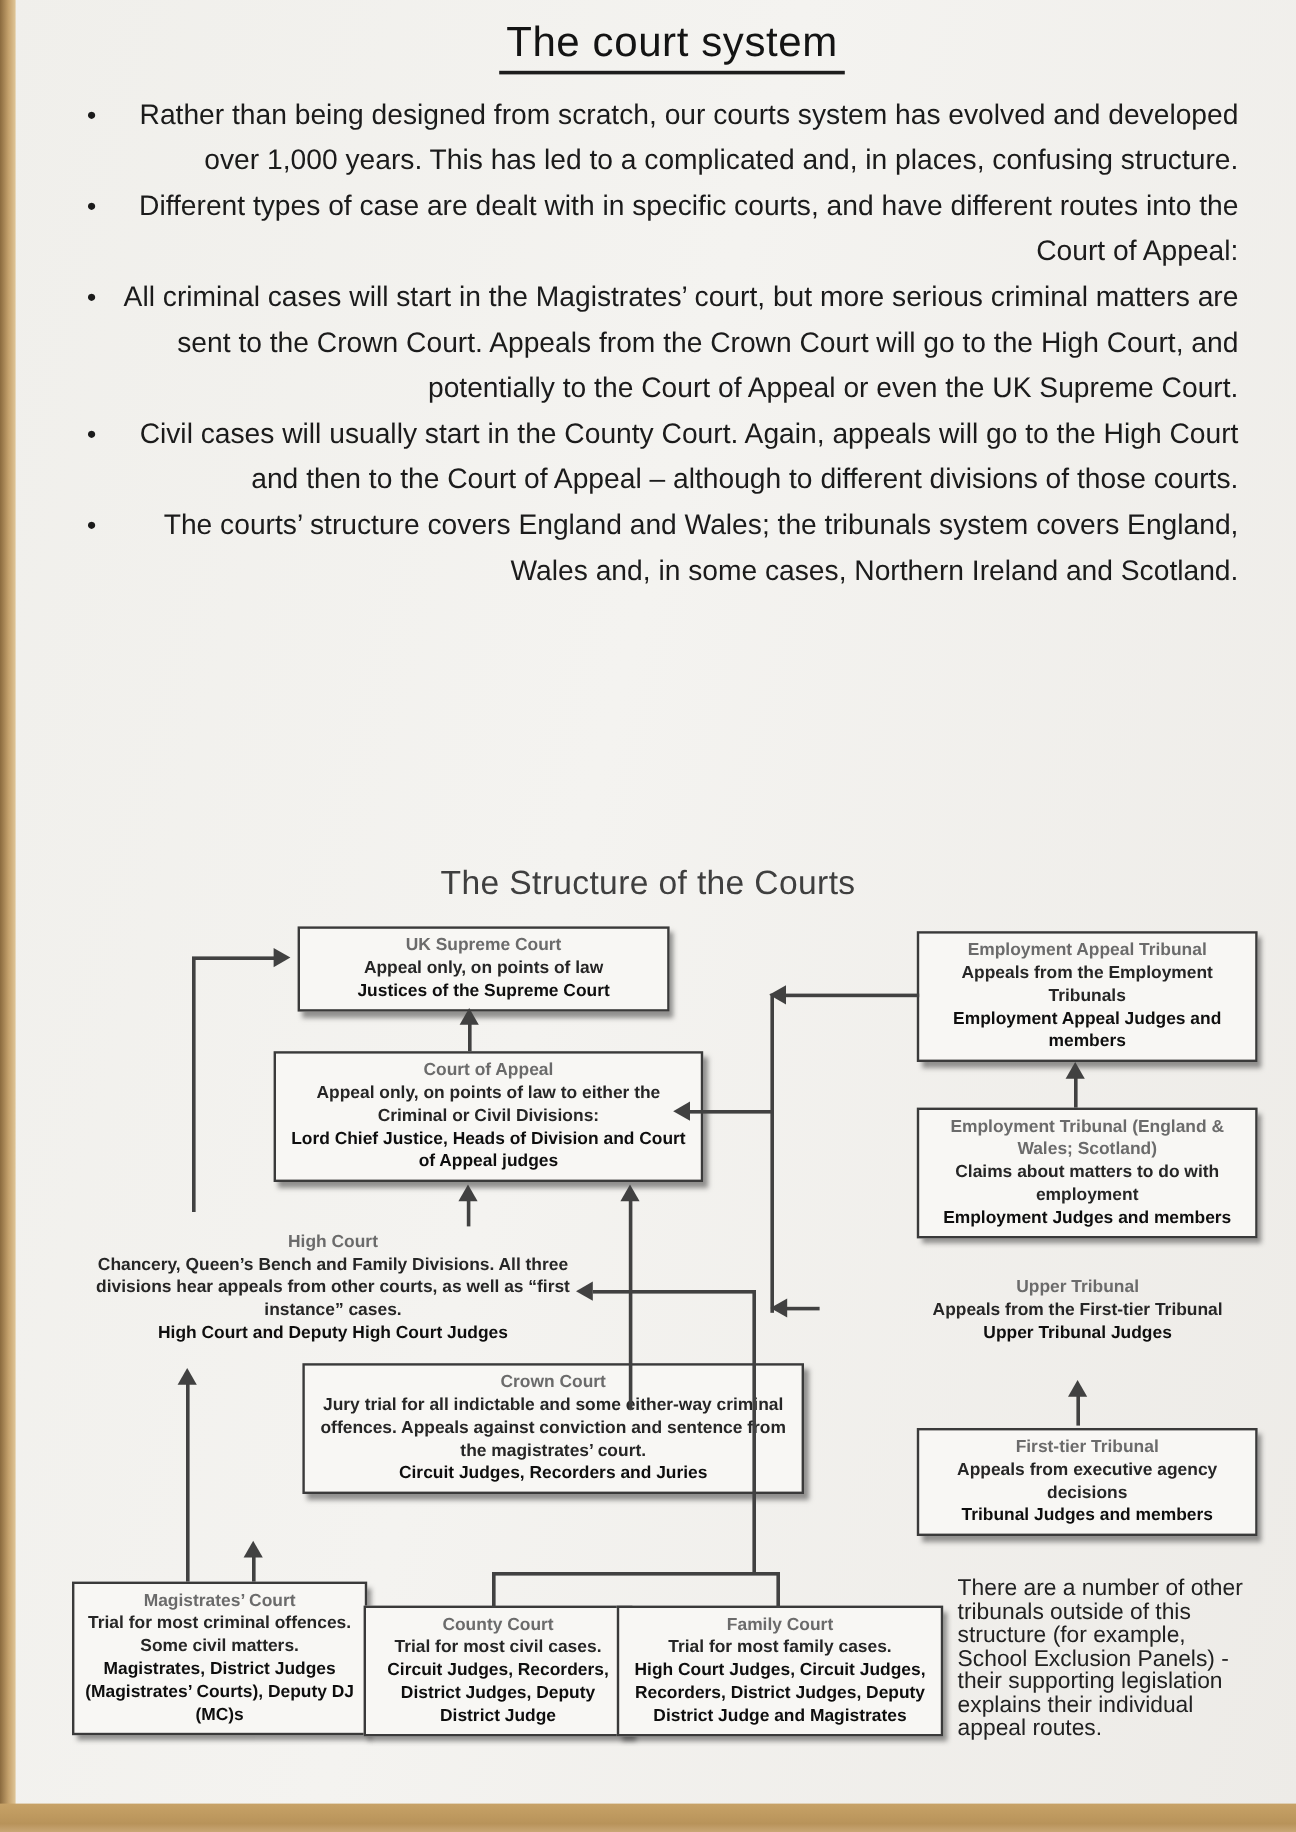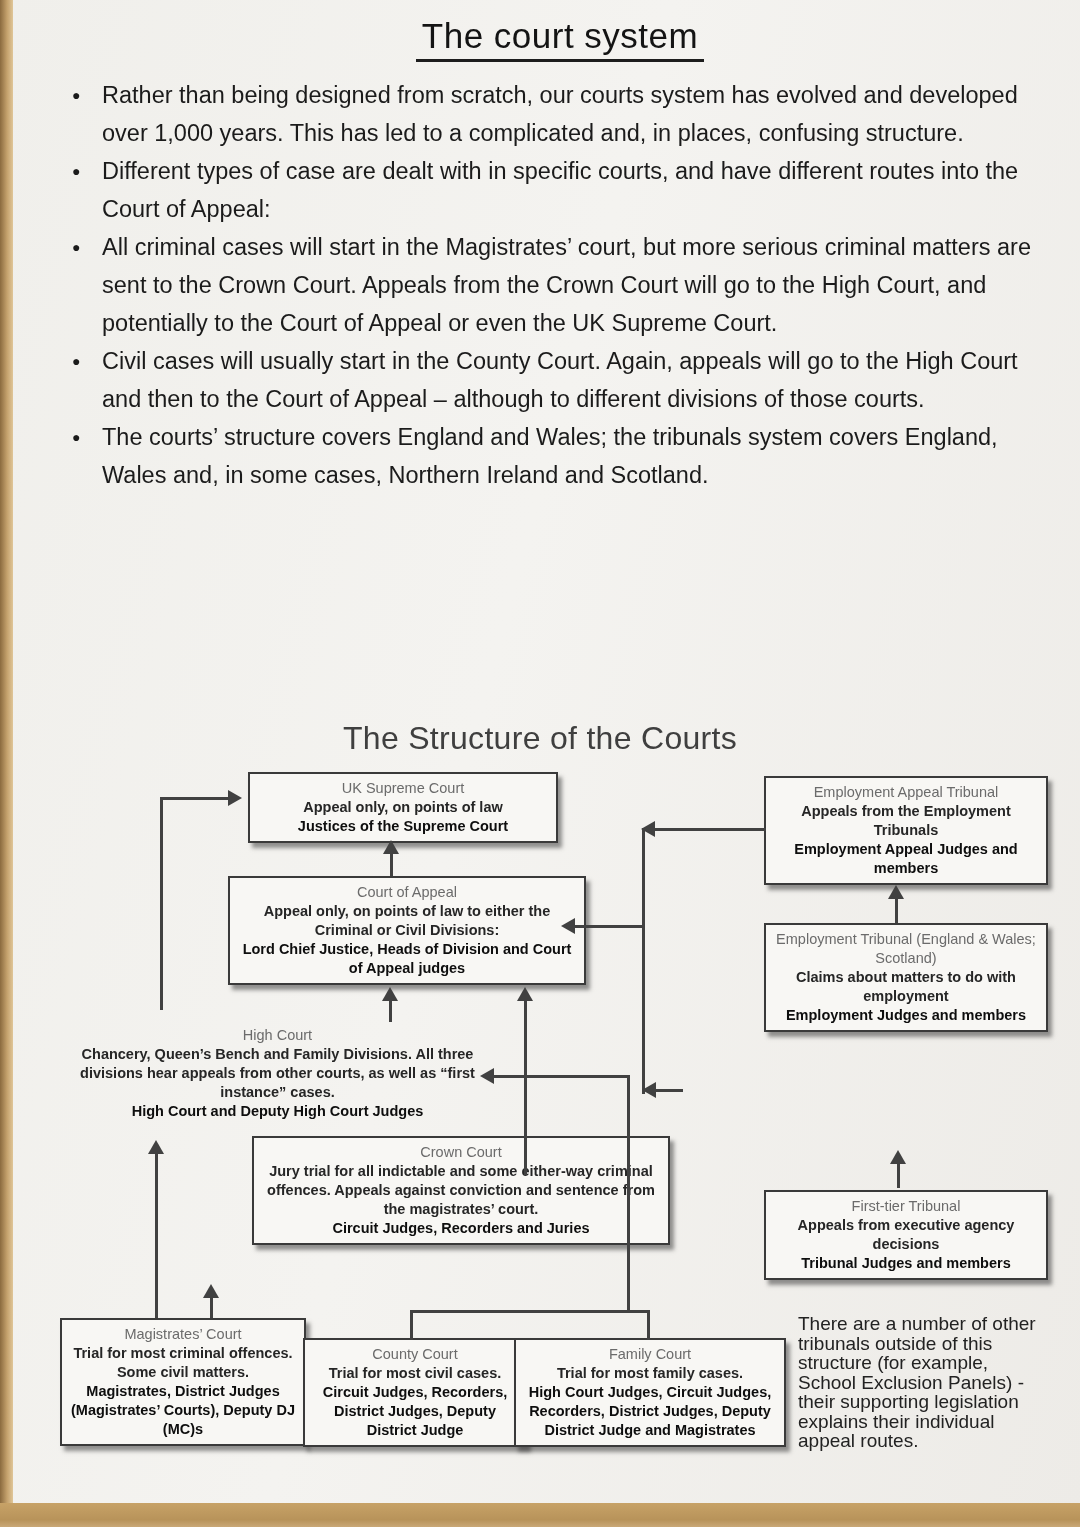--- a/index.html
+++ b/index.html
@@ -27,41 +27,41 @@
   .page-title{
     display:inline-block;font-size:35px;color:#141414;
     border-bottom:3px solid #1d1d1d;padding:0 6px 3px 6px;
     letter-spacing:0.5px;
   }
   ul.bullets{
     position:absolute;left:70px;top:76px;width:962px;
     list-style:none;margin:0;padding:0;
     font-size:23.5px;line-height:38px;color:#1b1b1b;
   }
-  ul.bullets li{position:relative;padding-left:32px;}
+  ul.bullets li{position:relative;padding-left:32px;text-align:right;}
   ul.bullets li::before{
     content:"●";position:absolute;left:2px;top:0;
     font-size:14px;color:#1b1b1b;
   }
   .diagram-title{
     position:absolute;left:0;top:720px;width:1080px;text-align:center;
-    font-size:32px;color:#3f3f3f;letter-spacing:0.3px;
+    font-size:28px;color:#3f3f3f;letter-spacing:0.3px;
   }
   .dbox,.dplain{
     position:absolute;
     font-size:14.5px;line-height:19px;color:#2a2a2a;
     text-align:center;
   }
   .dbox{
     border:2.5px solid #3a3a3a;
     background:#f8f7f4;
     box-shadow:4px 5px 4px rgba(45,45,45,0.5);
     padding:5px 7px;
   }
-  .bname{display:block;color:#6b6b6b;}
+  .bname{display:block;color:#6b6b6b;font-weight:bold;}
   .bdesc{display:block;color:#262626;font-weight:bold;}
   .bjudges{display:block;color:#0e0e0e;font-weight:bold;}
   .dnote{
     position:absolute;font-size:19px;line-height:19.5px;color:#222;
     text-align:left;
   }
   .hline{position:absolute;height:3px;background:#414141;}
   .vline{position:absolute;width:3px;background:#414141;}
   .arr-up{position:absolute;width:0;height:0;
     border-left:8px solid transparent;border-right:8px solid transparent;
@@ -142,20 +142,25 @@
     <span class="bdesc">Appeals from the Employment Tribunals</span>
     <span class="bjudges">Employment Appeal Judges and members</span>
   </div>
 
   <div class="dbox" style="left:764px;top:923px;width:266px;">
     <span class="bname">Employment Tribunal (England &amp; Wales; Scotland)</span>
     <span class="bdesc">Claims about matters to do with employment</span>
     <span class="bjudges">Employment Judges and members</span>
   </div>
 
+  <div class="dplain" style="left:772px;top:1064px;width:252px;">
+    <span class="bname">Upper Tribunal</span>
+    <span class="bdesc">Appeals from the First-tier Tribunal</span>
+    <span class="bjudges">Upper Tribunal Judges</span>
+  </div>
 
   <div class="dbox" style="left:764px;top:1190px;width:266px;">
     <span class="bname">First-tier Tribunal</span>
     <span class="bdesc">Appeals from executive agency decisions</span>
     <span class="bjudges">Tribunal Judges and members</span>
   </div>
 
   <div class="dnote" style="left:798px;top:1314px;width:250px;">There are a number of other tribunals outside of this structure (for example, School Exclusion Panels) - their supporting legislation explains their individual appeal routes.</div>
 
   <div class="vline" style="left:160px;top:798px;height:212px;"></div>

